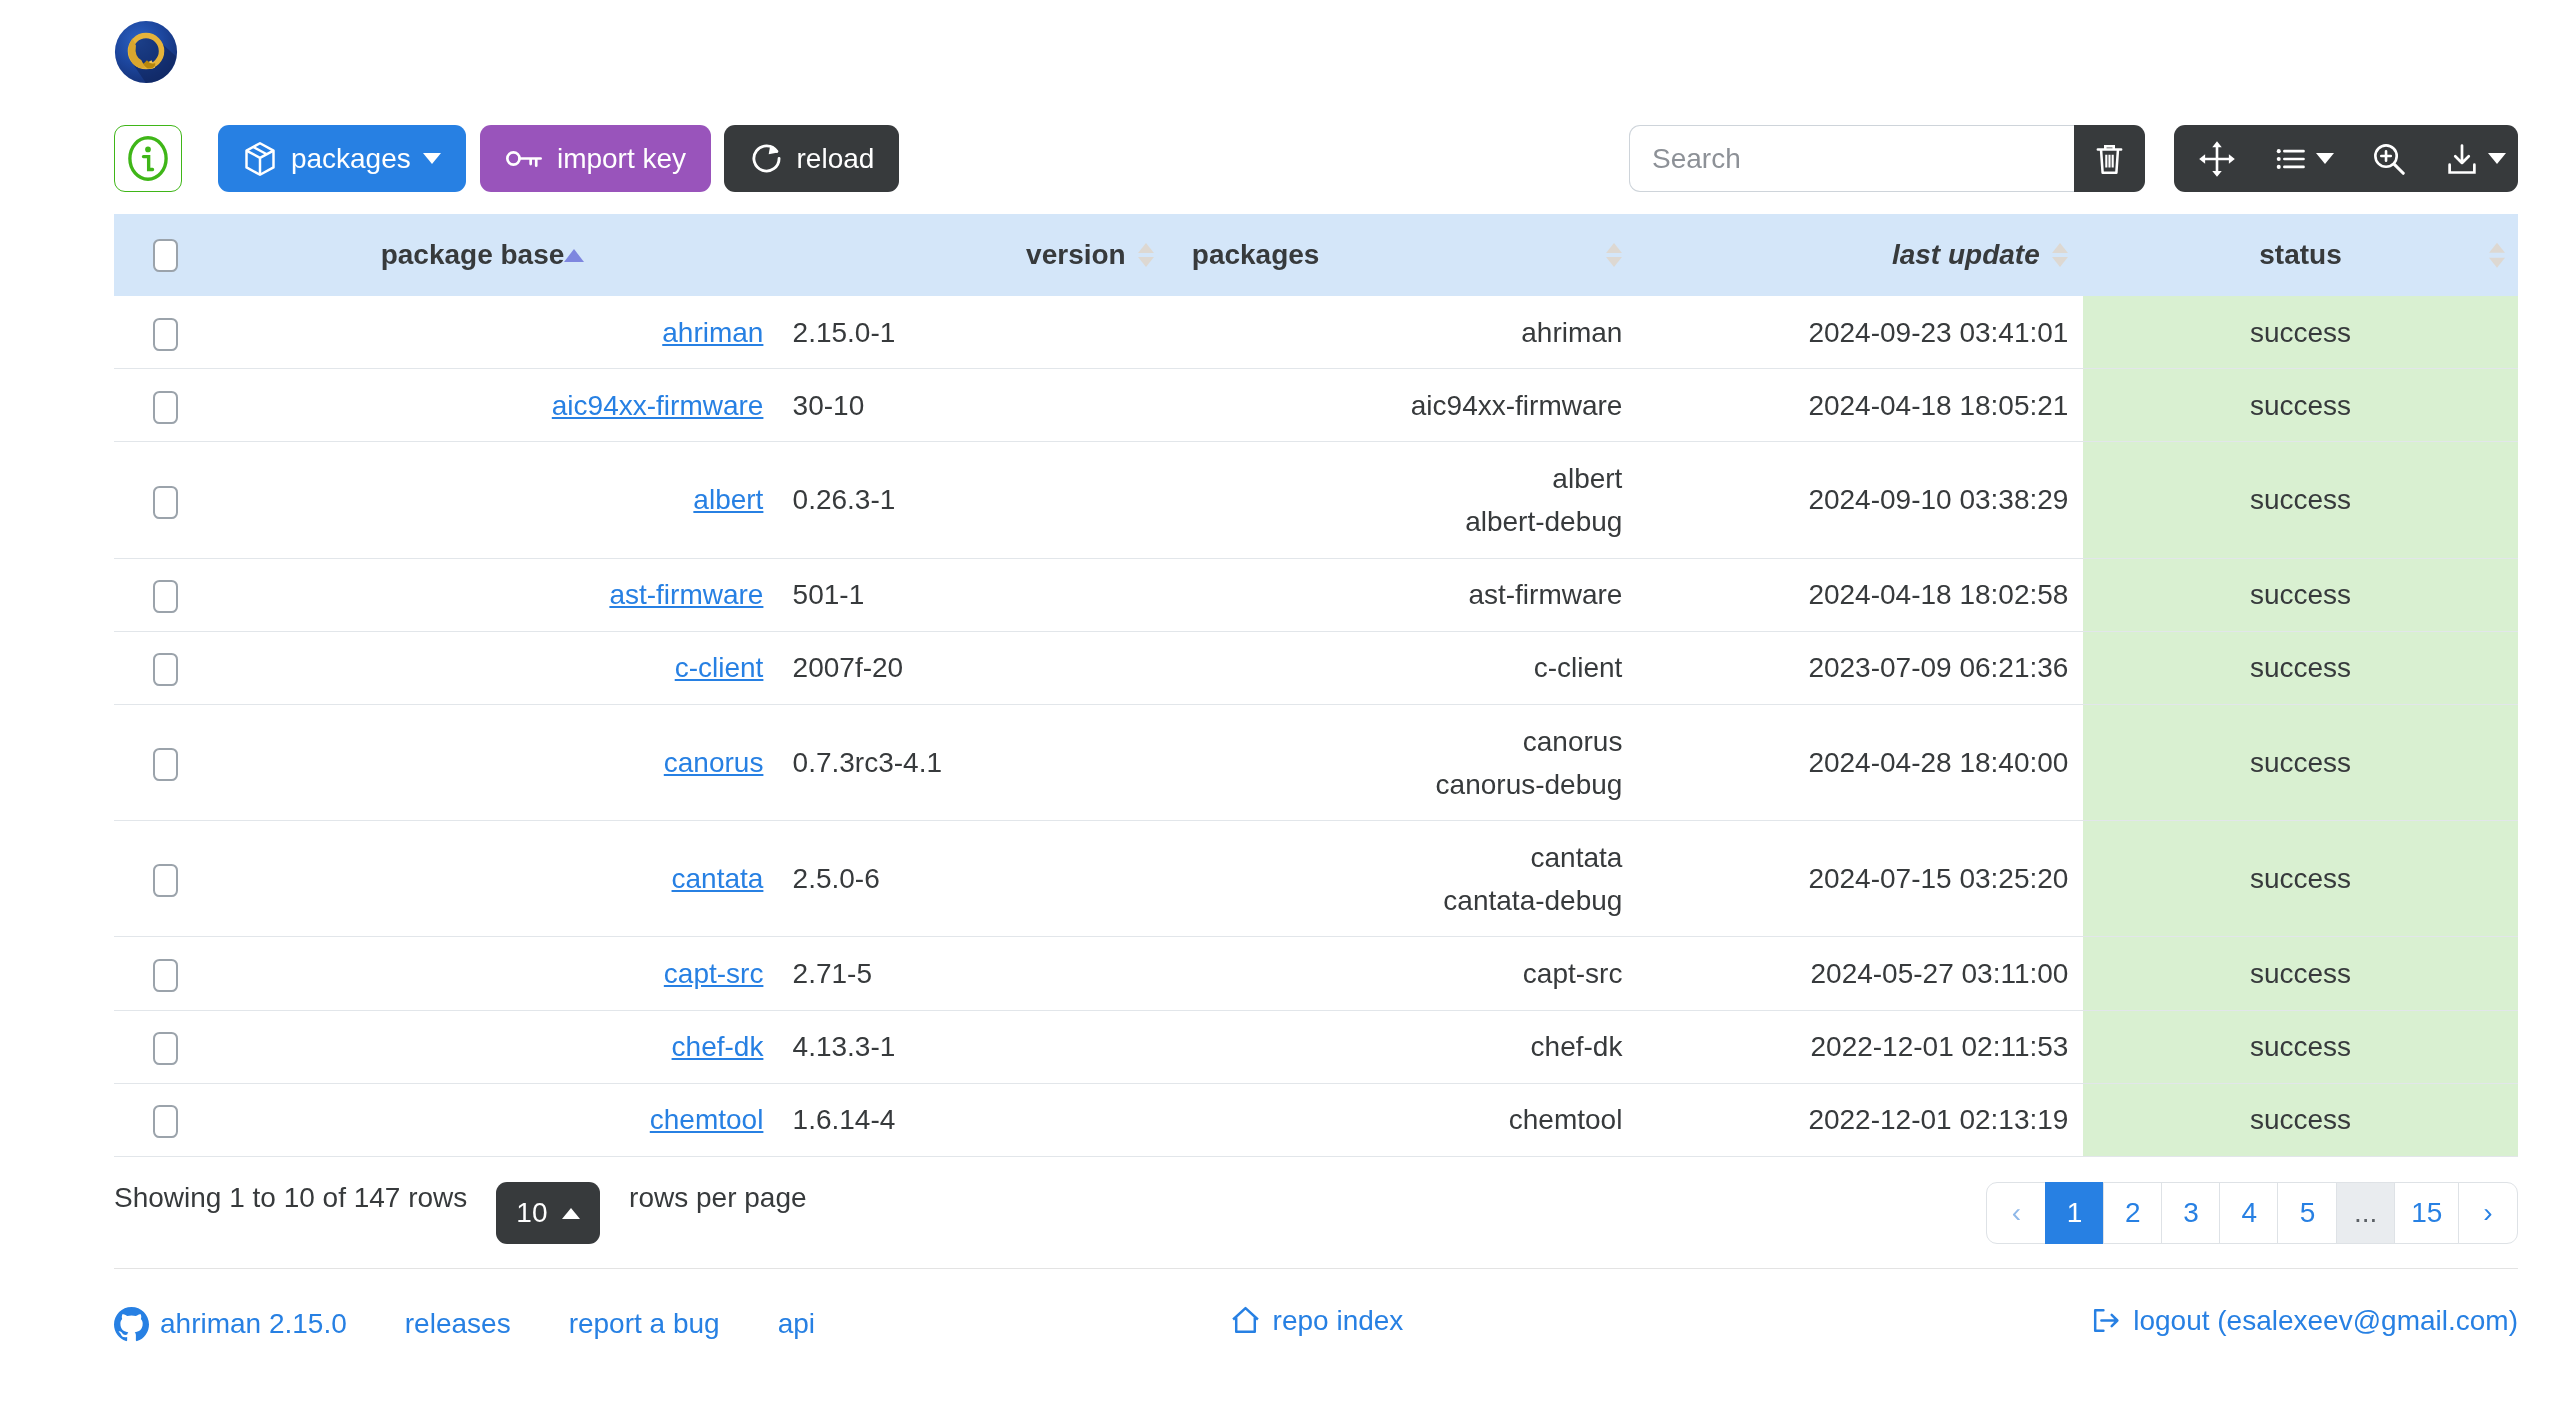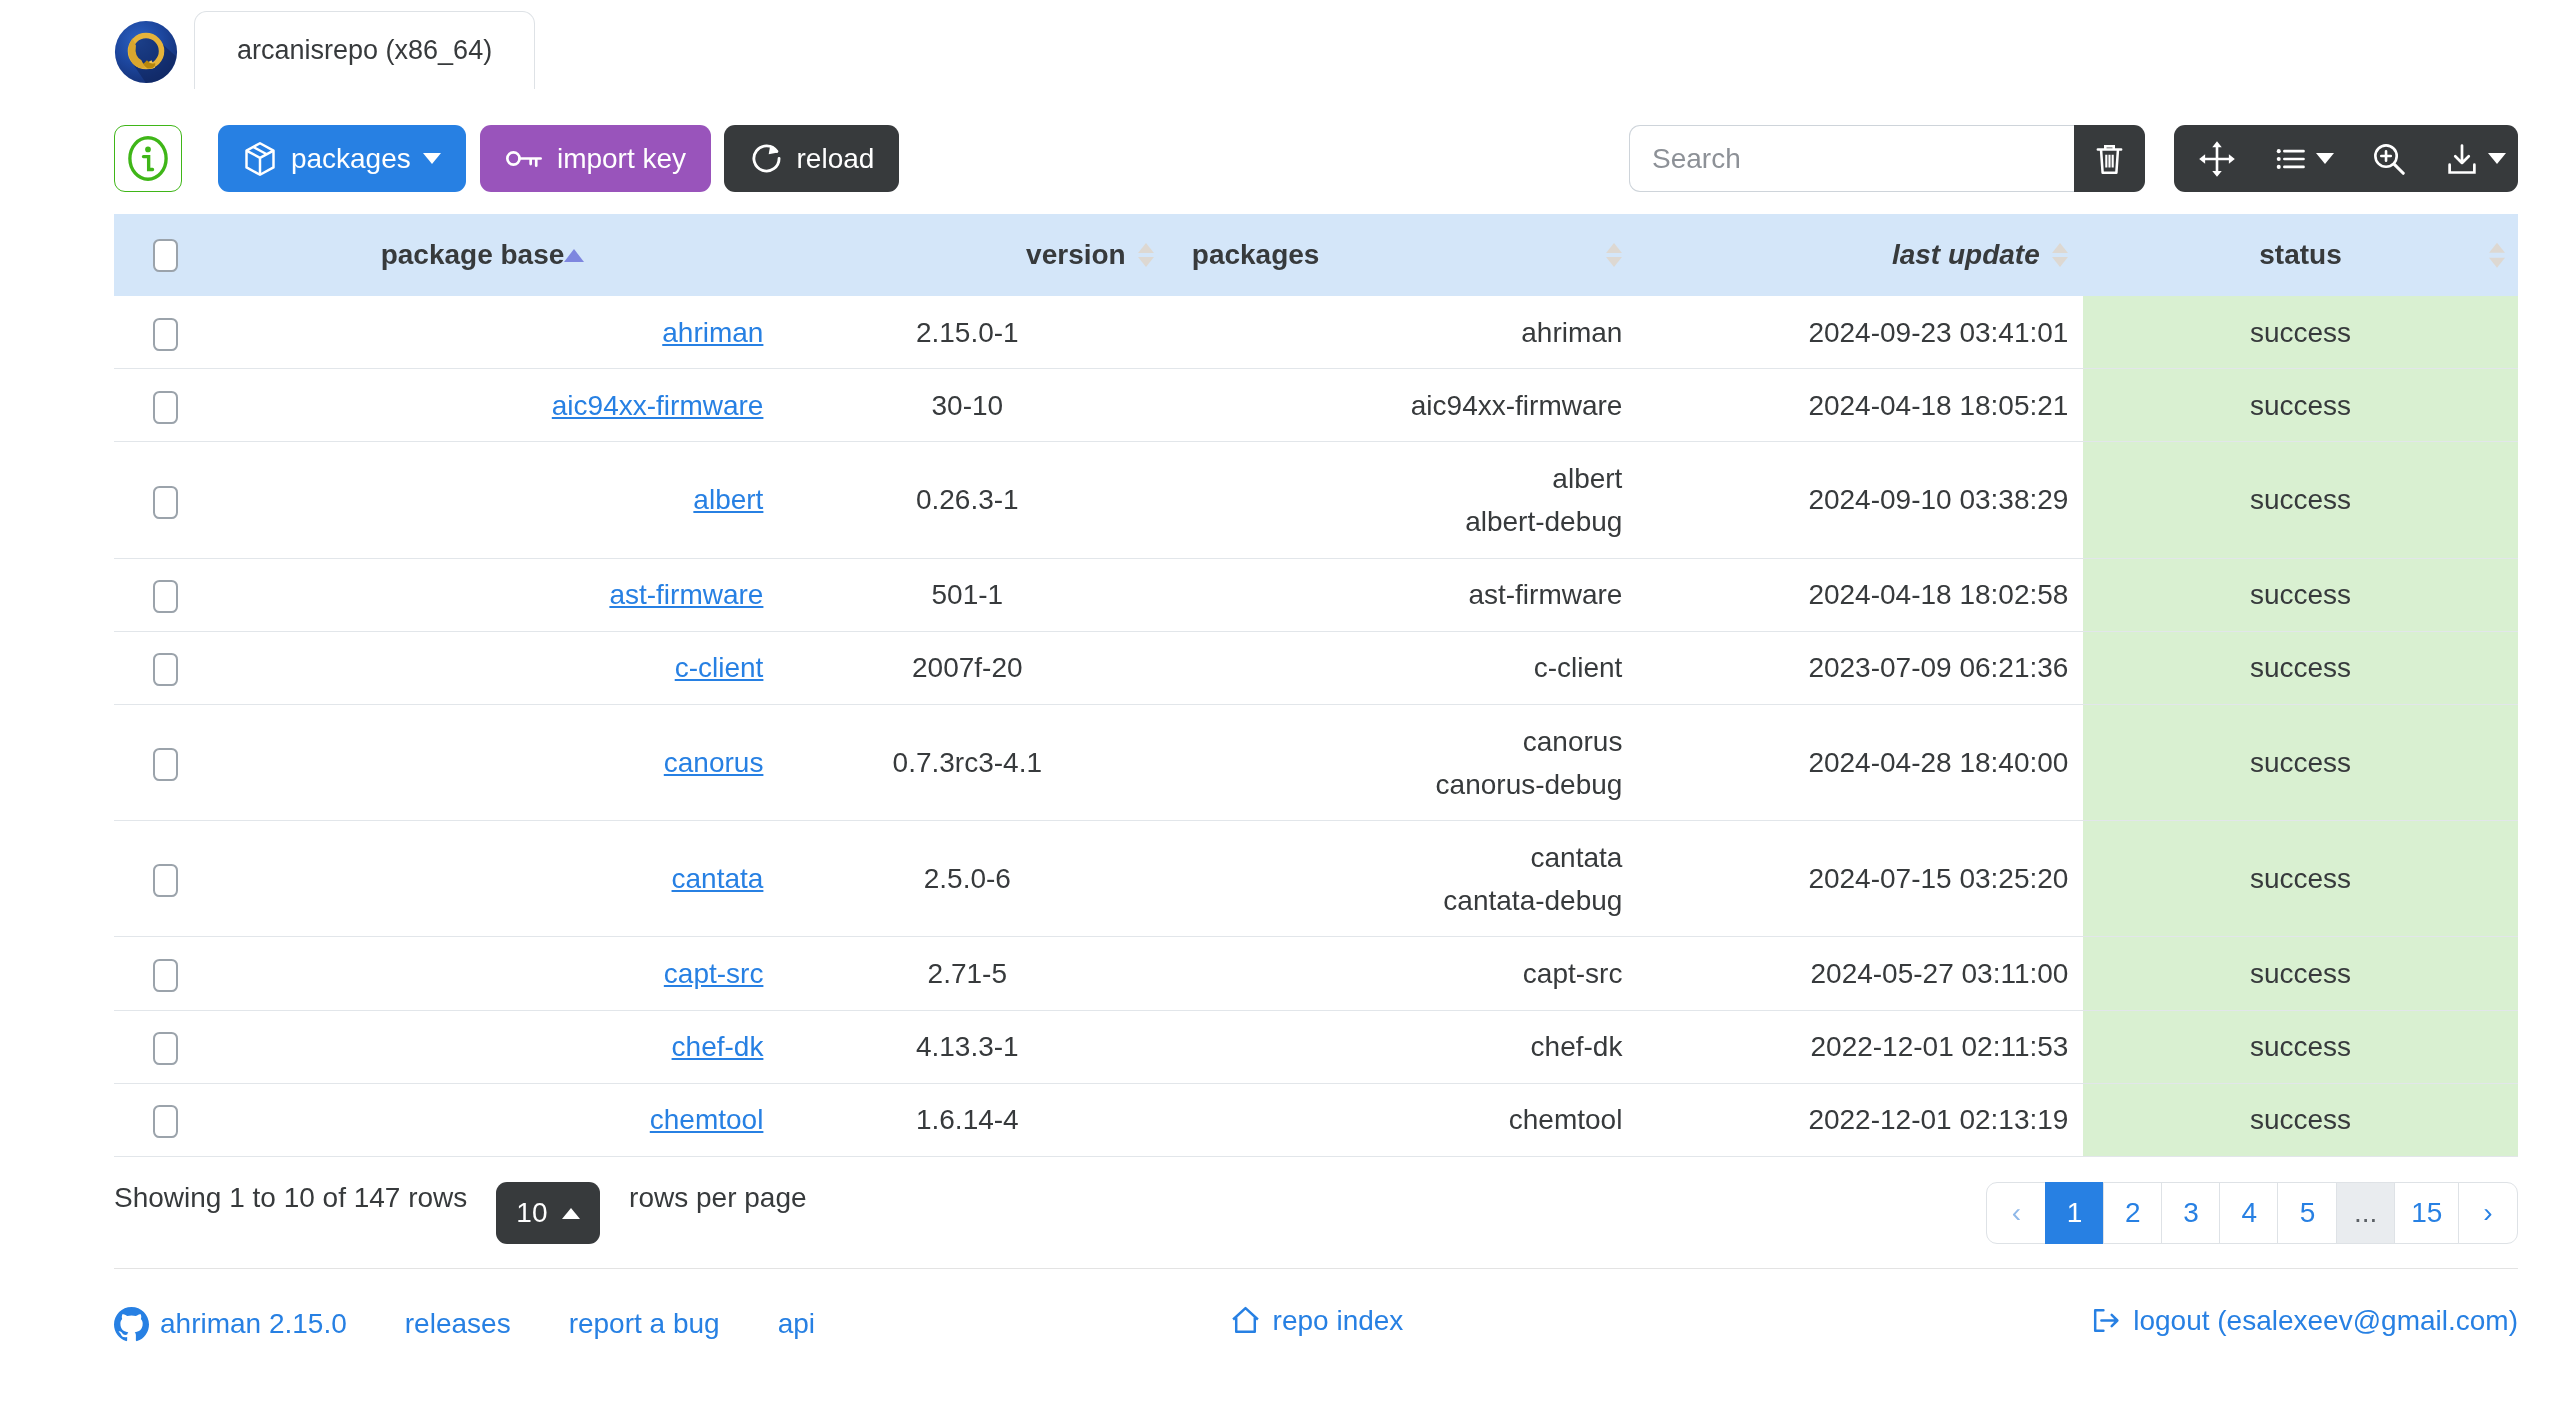--- a/index.html
+++ b/index.html
@@ -45,21 +45,21 @@
 
   
   table { width:100%; border-collapse:collapse; margin-top:22px; table-layout:fixed; }
   thead tr { background:#d4e6f9; }
   th { font-weight:bold; font-size:28px; height:82px; padding:0 14.6px; }
   th .flex { display:flex; align-items:center; width:100%; }
   tbody tr { border-bottom:1.8px solid #e2e6ea; }
   td { padding:14.6px 14.6px; vertical-align:middle; line-height:43px; font-size:28px;text-align:right; }
   .c-check   { width:73px; }
   .c-base    { width:591px; }
-  .c-version { width:391px; text-align:center;margin-top:8px; }
+  .c-version { width:391px; text-align:left;margin-top:8px; }
   td.c-version { padding-right:27px; }
   .c-packages{ width:468px; }
   td.c-packages { padding-left:23px; }
   .c-update  { width:446px; text-align:right; }
   .c-status  { width:435px; text-align:center; }
   td.c-status { background:#d9f0d1; }
   .checkbox { display:inline-block; width:25.5px; height:33px; border:2.7px solid #9ba3ab;
     border-radius:6.4px; background:#fff; vertical-align:middle; margin-left:24px; }
   thead .checkbox { margin-left:24px; }
   a.pkg-link { color:#2780e3; text-decoration:underline; }
@@ -114,23 +114,20 @@
             <stop offset="100%" stop-color="#142f73"></stop>
         </radialGradient>
       </defs>
       <circle cx="35" cy="35" r="34" fill="url(#lg)"></circle>
       <path d="M35 69 A34 34 0 0 0 68 40 L46 20 A20 20 0 0 0 20 47 Z" fill="#0e2357" opacity="0.55"></path>
       <circle cx="35" cy="34" r="17" fill="none" stroke="#e5b33b" stroke-width="6"></circle>
       <path d="M20 20 Q12 34 20 47 Q26 54 34 52 L30 44 Q22 40 24 28 Z" fill="#d9a62e"></path>
       <path d="M33 50 q6 6 12 2 l-4 -8 q-5 2 -8 6z" fill="#f0c657"></path>
       <path d="M36 44 q4 5 9 3 q1 4 -4 6 q-6 1 -9 -5z" fill="#b8860b"></path>
     </svg>
-    <div class="repo-tab">
-      <span>arcanisrepo (x86_64)</span>
-    </div>
   </div>
 
   <div class="toolbar">
     <div class="toolbar-left">
       <button class="btn btn-info-outline">
         <svg class="ico" width="44" height="47" viewBox="0 0 34 36">
           <ellipse cx="17" cy="18" rx="14" ry="16" fill="none" stroke="#3fb618" stroke-width="2.6"></ellipse>
           <circle cx="17" cy="11" r="2.2" fill="#3fb618"></circle>
           <path d="M13.5 16.5 h4 v10 h3" fill="none" stroke="#3fb618" stroke-width="2.6" stroke-linecap="round"></path>
         </svg>

